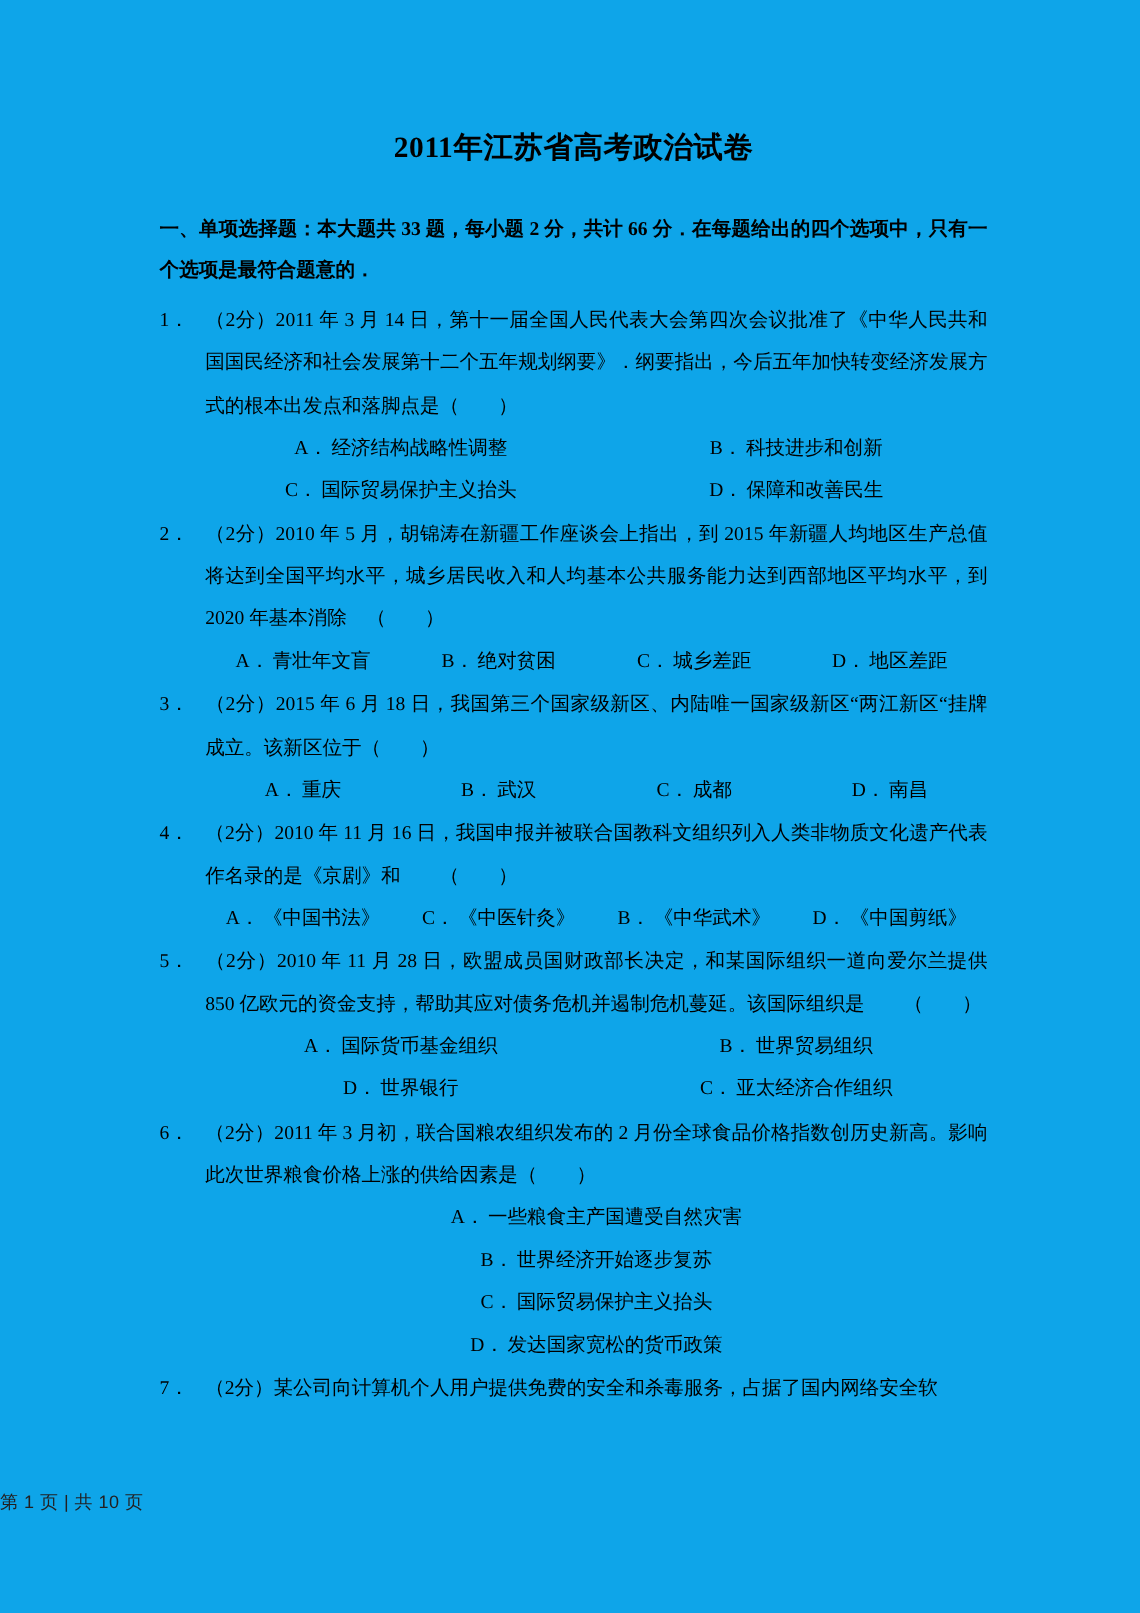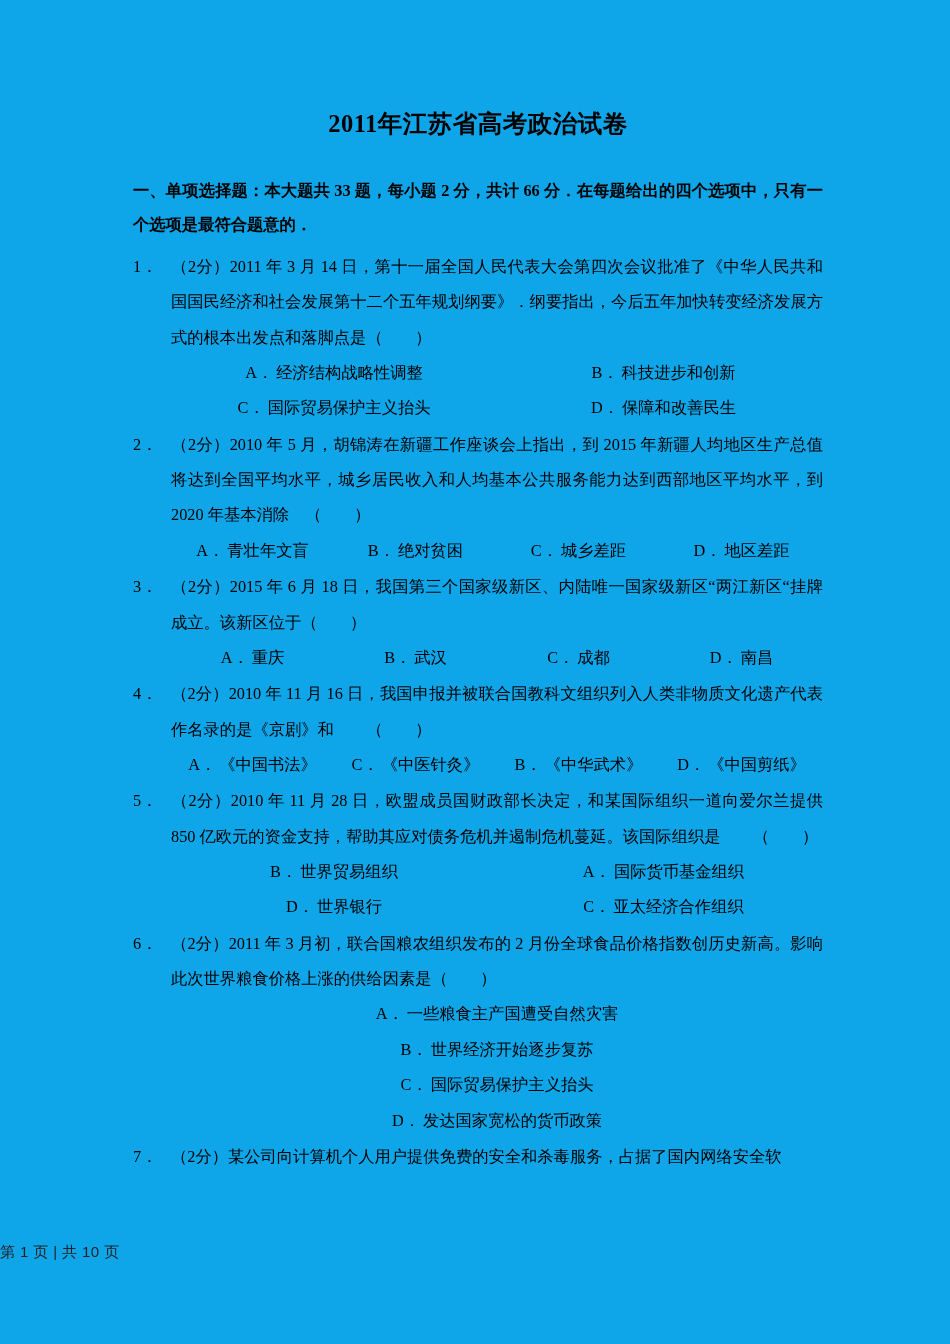--- a/index.html
+++ b/index.html
@@ -172,22 +172,22 @@
               <div class="opt"><span class="opt-letter">C．</span><span>《中医针灸》</span></div>
               <div class="opt"><span class="opt-letter">B．</span><span>《中华武术》</span></div>
               <div class="opt"><span class="opt-letter">D．</span><span>《中国剪纸》</span></div>
             </div>
           </div>
         </div>
         <div class="question">
           <div class="q-body"><span class="q-num">5．</span><span class="q-text">（2分）2010 年 11 月 28 日，欧盟成员国财政部长决定，和某国际组织一道向爱尔兰提供 850 亿欧元的资金支持，帮助其应对债务危机并遏制危机蔓延。该国际组织是　　（　　）</span></div>
           <div class="options layout-2">
             <div class="opt-row">
+              <div class="opt"><span class="opt-letter">A．</span><span>国际货币基金组织</span></div>
               <div class="opt"><span class="opt-letter">B．</span><span>世界贸易组织</span></div>
-              <div class="opt"><span class="opt-letter">A．</span><span>国际货币基金组织</span></div>
             </div>
             <div class="opt-row">
               <div class="opt"><span class="opt-letter">D．</span><span>世界银行</span></div>
               <div class="opt"><span class="opt-letter">C．</span><span>亚太经济合作组织</span></div>
             </div>
           </div>
         </div>
         <div class="question">
           <div class="q-body"><span class="q-num">6．</span><span class="q-text">（2分）2011 年 3 月初，联合国粮农组织发布的 2 月份全球食品价格指数创历史新高。影响此次世界粮食价格上涨的供给因素是（　　）</span></div>
           <div class="options layout-1">

